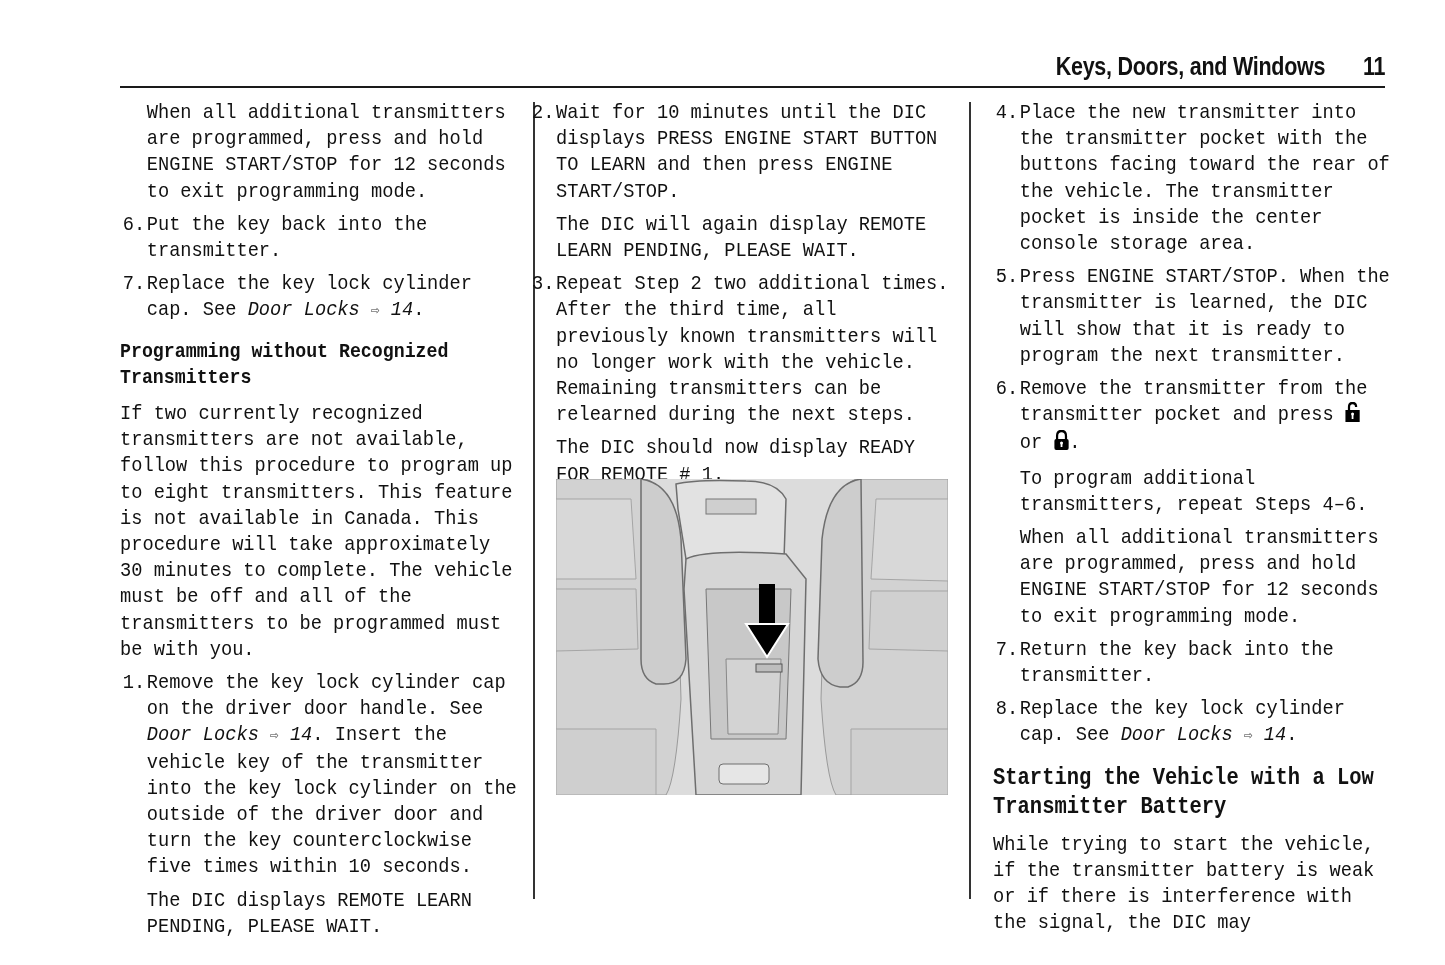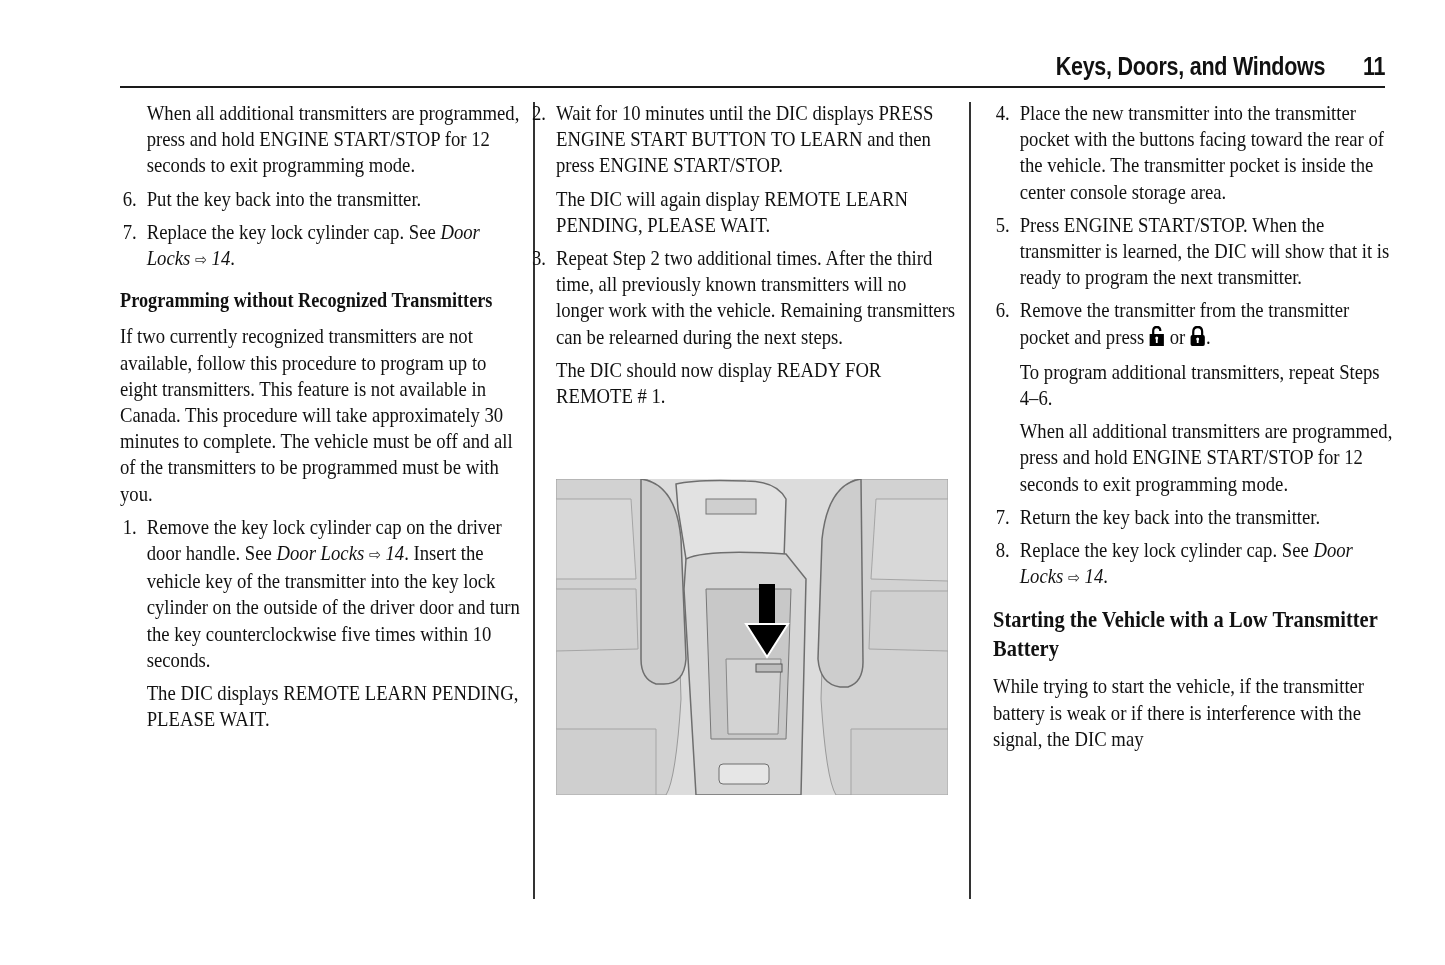--- a/index.html
+++ b/index.html
@@ -9,21 +9,21 @@
 
   .running-head { position: absolute; right: 60px; top: 52px; font-family: "Liberation Sans", sans-serif;
                   font-weight: bold; font-size: 25px; letter-spacing: -0.3px; transform: scaleX(0.86); transform-origin: right top; white-space: nowrap; }
   .running-head .page-num { margin-left: 44px; }
   .head-rule { position: absolute; left: 120px; top: 86px; width: 1265px; height: 2px; background: #1a1a1a; }
 
   .divider { position: absolute; top: 102px; width: 2px; height: 797px; background: #333; }
   .divider.d1 { left: 533px; }
   .divider.d2 { left: 969px; }
 
-  .col { position: absolute; top: 100px; font-family: Liberation Serif, serif; font-size: 21px; line-height: 26.2px; }
+  .col { position: absolute; top: 100px; font-family: Liberation Mono, monospace; font-size: 21px; line-height: 26.2px; }
   .col.c1 { left: 120px; width: 400px; }
   .col.c2 { left: 556px; width: 400px; }
   .col.c3 { left: 993px; width: 400px; }
 
   .col .txt { transform: scaleX(0.89); transform-origin: left top; width: 450px; }
 
   .p { margin: 0 0 7px 0; }
   .indent { padding-left: 30px; }
   .item { display: flex; margin: 0 0 7px 0; }
   .item .num { width: 30px; flex: 0 0 30px; padding-left: 3px; box-sizing: border-box; }

